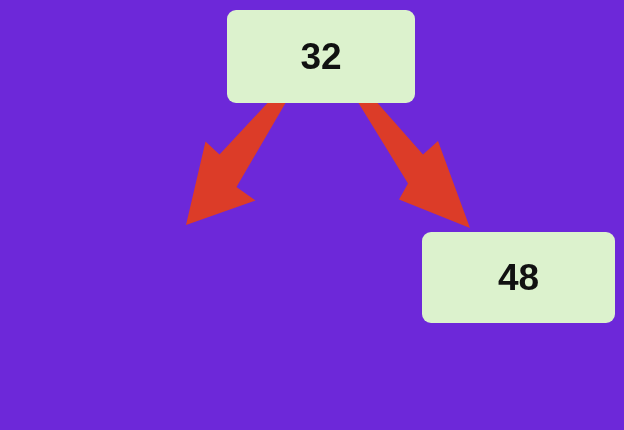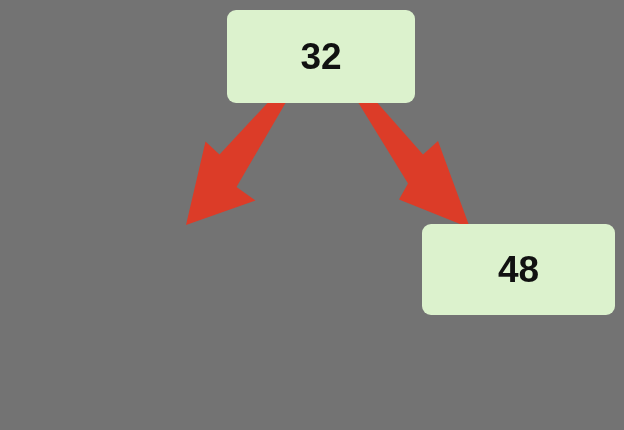--- a/index.html
+++ b/index.html
@@ -11,21 +11,21 @@
     width: 624px;
     height: 430px;
     background: #000000;
     font-family: "Liberation Sans", sans-serif;
     overflow: hidden;
   }
   #canvas {
     position: relative;
     width: 624px;
     height: 430px;
-    background: #737373;
+    background: #6d28d9;
   }
   #edge-layer {
     position: absolute;
     left: 0;
     top: 0;
     width: 624px;
     height: 430px;
   }
   .node {
     position: absolute;
@@ -42,21 +42,21 @@
     font-size: 37px;
     font-weight: bold;
     color: #111111;
     line-height: 1;
     letter-spacing: 0px;
     user-select: none;
   }
   
   #node-root  { left: 227px; top: 10px;  width: 188px; height: 93px; }
   #node-left  { left: 43px;  top: 232px; width: 194px; height: 91px; }
-  #node-right { left: 422px; top: 224px; width: 193px; height: 91px; justify-content: center; }
+  #node-right { left: 422px; top: 232px; width: 193px; height: 91px; justify-content: center; }
 </style>
 </head>
 <body>
 
 <div id="canvas">
 
   <svg id="edge-layer" viewBox="0 0 624 430" width="624" height="430" xmlns="http://www.w3.org/2000/svg">
 
     <polygon fill="#dc3c28" points="285.5,103 267.5,103 219.5,154.5 205.5,141.5 186,225 255.5,200.5 236.5,187"></polygon>
 

